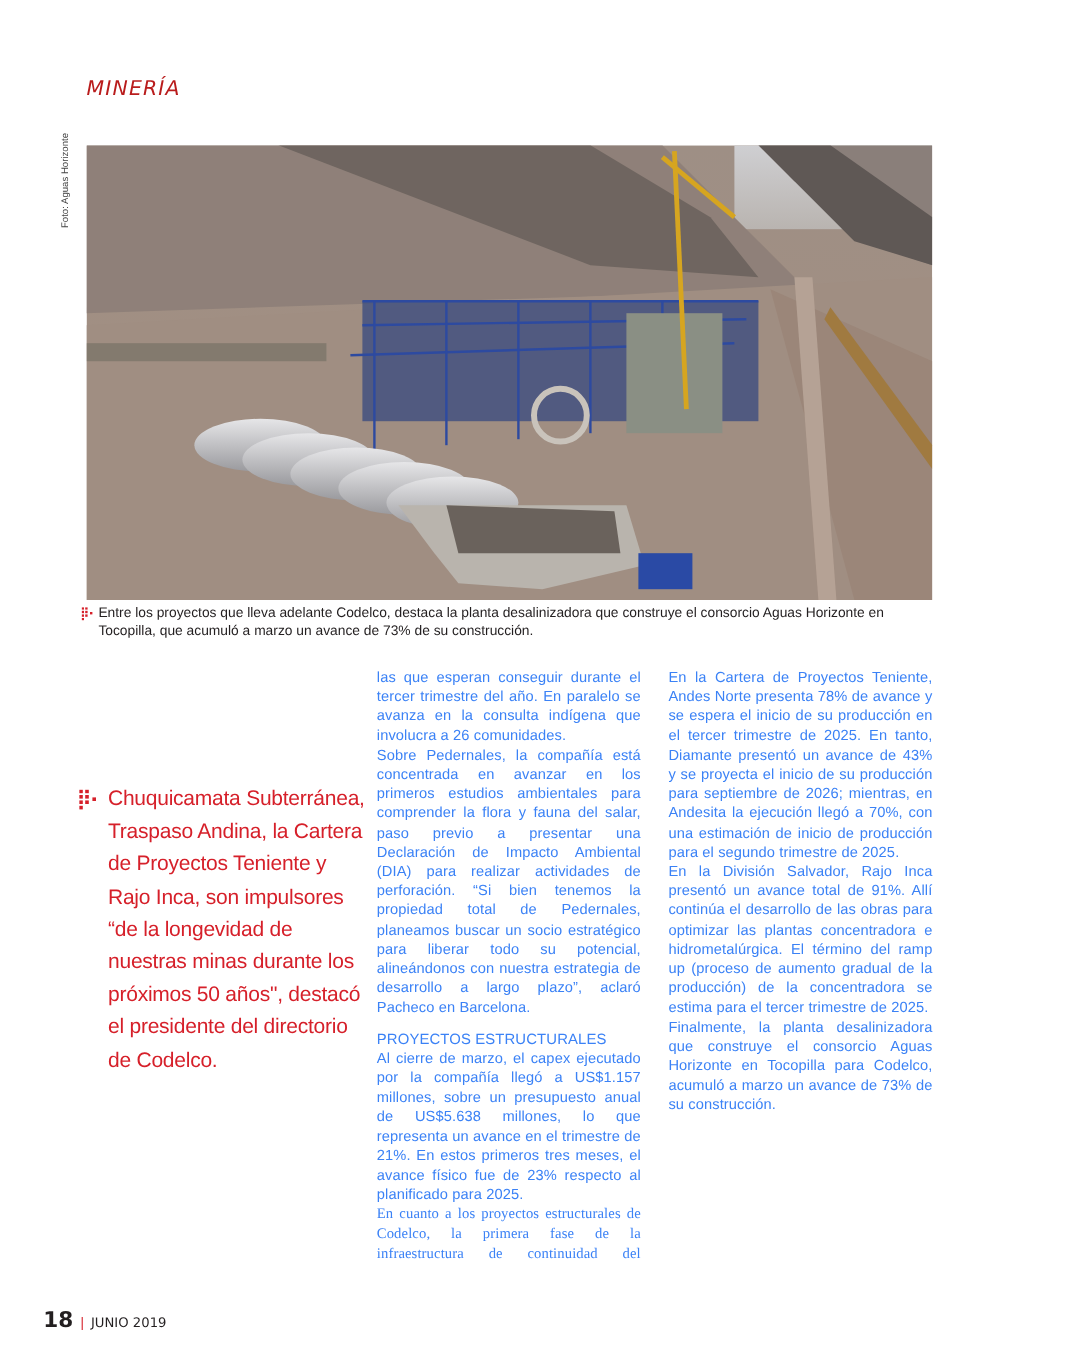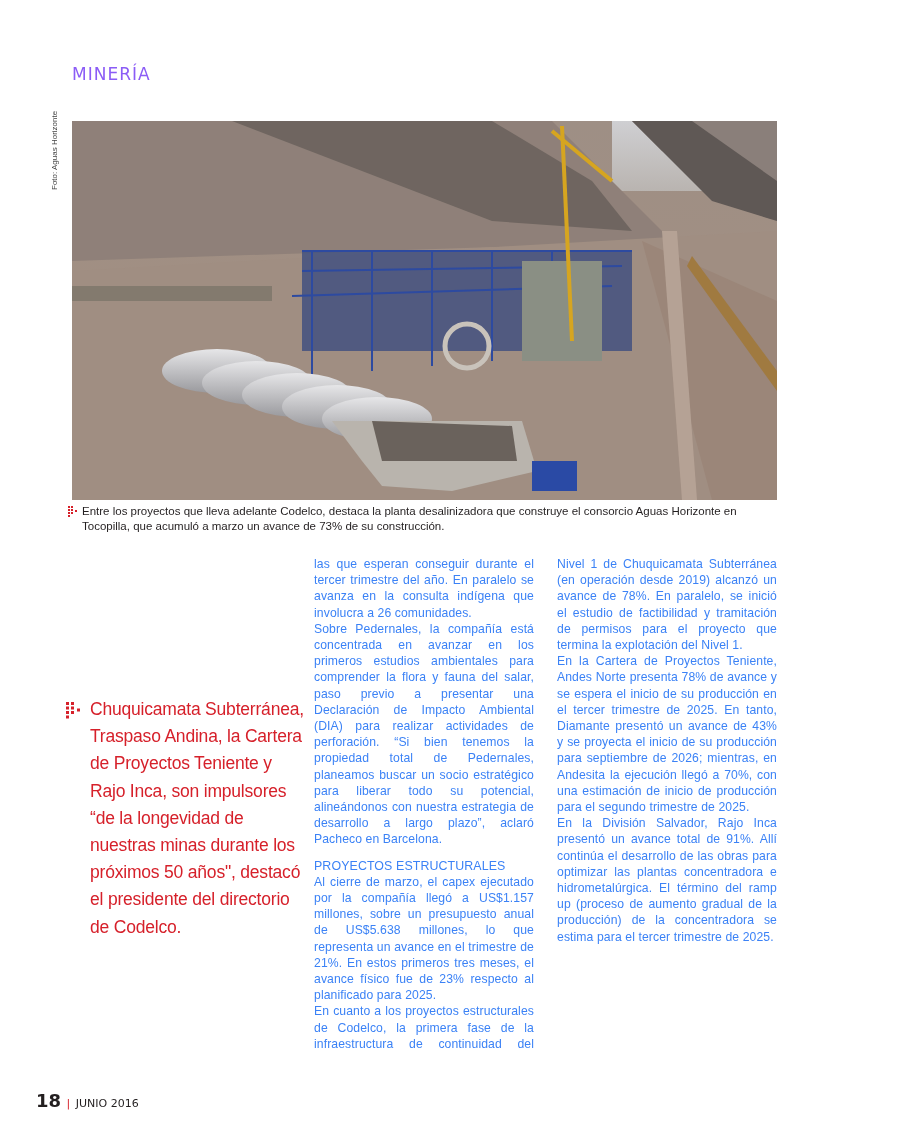--- a/index.html
+++ b/index.html
@@ -1,27 +1,27 @@
 <!DOCTYPE html>
 <html><head>
 <meta charset="utf-8">
 <style>
   html, body { margin: 0; padding: 0; background: #ffffff; }
   body { width: 900px; height: 1137px; position: relative; overflow: hidden; font-family: "Liberation Sans", sans-serif; color: #231f20; }
-  .section-label { position: absolute; left: 72px; top: 64px; font-size: 17px; color: #8b5cf6; letter-spacing: 1px; font-family: "DejaVu Sans", sans-serif; font-weight: normal; }
+  .section-label { position: absolute; left: 72px; top: 64px; font-size: 17px; color: #b91c1c; letter-spacing: 1px; font-family: "DejaVu Sans", sans-serif; font-weight: normal; font-style: italic; }
   .photo-credit { position: absolute; left: 50px; top: 120px; width: 20px; height: 70px; }
   .photo-credit span { position: absolute; left: 0; top: 70px; transform: rotate(-90deg); transform-origin: 0 0; font-size: 8px; color: #444; white-space: nowrap; font-family: "Liberation Sans Narrow", "Liberation Sans", sans-serif; }
   .photo { position: absolute; left: 72px; top: 121px; width: 705px; height: 379px; overflow: hidden;
     background:
       linear-gradient(180deg, rgba(0,0,0,0) 0%, rgba(0,0,0,0) 100%); }
   .photo svg { display: block; width: 100%; height: 100%; }
   .caption { position: absolute; left: 68px; top: 504px; width: 712px; font-size: 11.5px; line-height: 15px; color: #231f20; font-family: "Liberation Sans", sans-serif; }
   .caption .dots { position: absolute; left: 0; top: 2px; }
   .caption .text { padding-left: 14px; display: block; }
-  .pull-quote { position: absolute; left: 66px; top: 652px; width: 240px; margin-top: 44px; }
+  .pull-quote { position: absolute; left: 66px; top: 652px; width: 240px; }
   .pull-quote .dots { position: absolute; left: 0; top: 6px; }
   .pull-quote .text { display: block; padding-left: 24px; font-size: 17.5px; line-height: 27.2px; color: #d6202a; font-family: "Liberation Sans", sans-serif; letter-spacing: -0.2px; }
   .col { position: absolute; top: 556px; font-size: 12.2px; line-height: 16.2px; text-align: justify; color: #3b82f6; font-family: "Liberation Sans", sans-serif; letter-spacing: 0.1px; }
   .col p { margin: 0; }
   .col h3 { margin: 10px 0 0 0; font-size: 12.4px; line-height: 16.2px; font-weight: normal; }
   .col-2 { left: 314px; width: 220px; }
   .col-3 { left: 557px; width: 220px; }
   .footer { position: absolute; left: 36px; top: 1090px; font-size: 11px; color: #231f20; font-family: "DejaVu Sans", sans-serif; }
   .footer .page { font-weight: bold; font-size: 18px; }
   .footer .sep { color: #d6202a; margin: 0 2px; }
@@ -126,26 +126,26 @@
     </svg>
   </span>
   <span class="text">Chuquicamata Subterránea, Traspaso Andina, la Cartera de Proyectos Teniente y Rajo Inca, son impulsores “de la longevidad de nuestras minas durante los próximos 50 años", destacó el presidente del directorio de Codelco.</span>
 </div>
 
 <div class="col col-2">
   <p>las que esperan conseguir durante el tercer trimestre del año. En paralelo se avanza en la consulta indígena que involucra a 26 comunidades.</p>
   <p>Sobre Pedernales, la compañía está concentrada en avanzar en los primeros estudios ambientales para comprender la flora y fauna del salar, paso previo a presentar una Declaración de Impacto Ambiental (DIA) para realizar actividades de perforación. “Si bien tenemos la propiedad total de Pedernales, planeamos buscar un socio estratégico para liberar todo su potencial, alineándonos con nuestra estrategia de desarrollo a largo plazo”, aclaró Pacheco en Barcelona.</p>
   <h3>PROYECTOS ESTRUCTURALES</h3>
   <p>Al cierre de marzo, el capex ejecutado por la compañía llegó a US$1.157 millones, sobre un presupuesto anual de US$5.638 millones, lo que representa un avance en el trimestre de 21%. En estos primeros tres meses, el avance físico fue de 23% respecto al planificado para 2025.</p>
-  <p style="text-align-last: justify;">En cuanto a los proyectos estructurales de Codelco, la primera fase de la infraestructura de continuidad del</p>
+  <p style="text-align-last: justify; font-family: Liberation Serif, serif;">En cuanto a los proyectos estructurales de Codelco, la primera fase de la infraestructura de continuidad del</p>
 </div>
 
 <div class="col col-3">
-  <p>Nivel 1 de Chuquicamata Subterránea (en operación desde 2019) alcanzó un avance de 78%. En paralelo, se inició el estudio de factibilidad y tramitación de permisos para el proyecto que termina la explotación del Nivel 1.</p>
   <p>En la Cartera de Proyectos Teniente, Andes Norte presenta 78% de avance y se espera el inicio de su producción en el tercer trimestre de 2025. En tanto, Diamante presentó un avance de 43% y se proyecta el inicio de su producción para septiembre de 2026; mientras, en Andesita la ejecución llegó a 70%, con una estimación de inicio de producción para el segundo trimestre de 2025.</p>
   <p>En la División Salvador, Rajo Inca presentó un avance total de 91%. Allí continúa el desarrollo de las obras para optimizar las plantas concentradora e hidrometalúrgica. El término del ramp up (proceso de aumento gradual de la producción) de la concentradora se estima para el tercer trimestre de 2025.</p>
+  <p>Finalmente, la planta desalinizadora que construye el consorcio Aguas Horizonte en Tocopilla para Codelco, acumuló a marzo un avance de 73% de su construcción.</p>
 </div>
 
 <div class="footer">
   <span class="page">18</span>
   <span class="sep">|</span>
-  <span>JUNIO 2016</span>
+  <span>JUNIO 2019</span>
 </div>
 
 </body></html>

